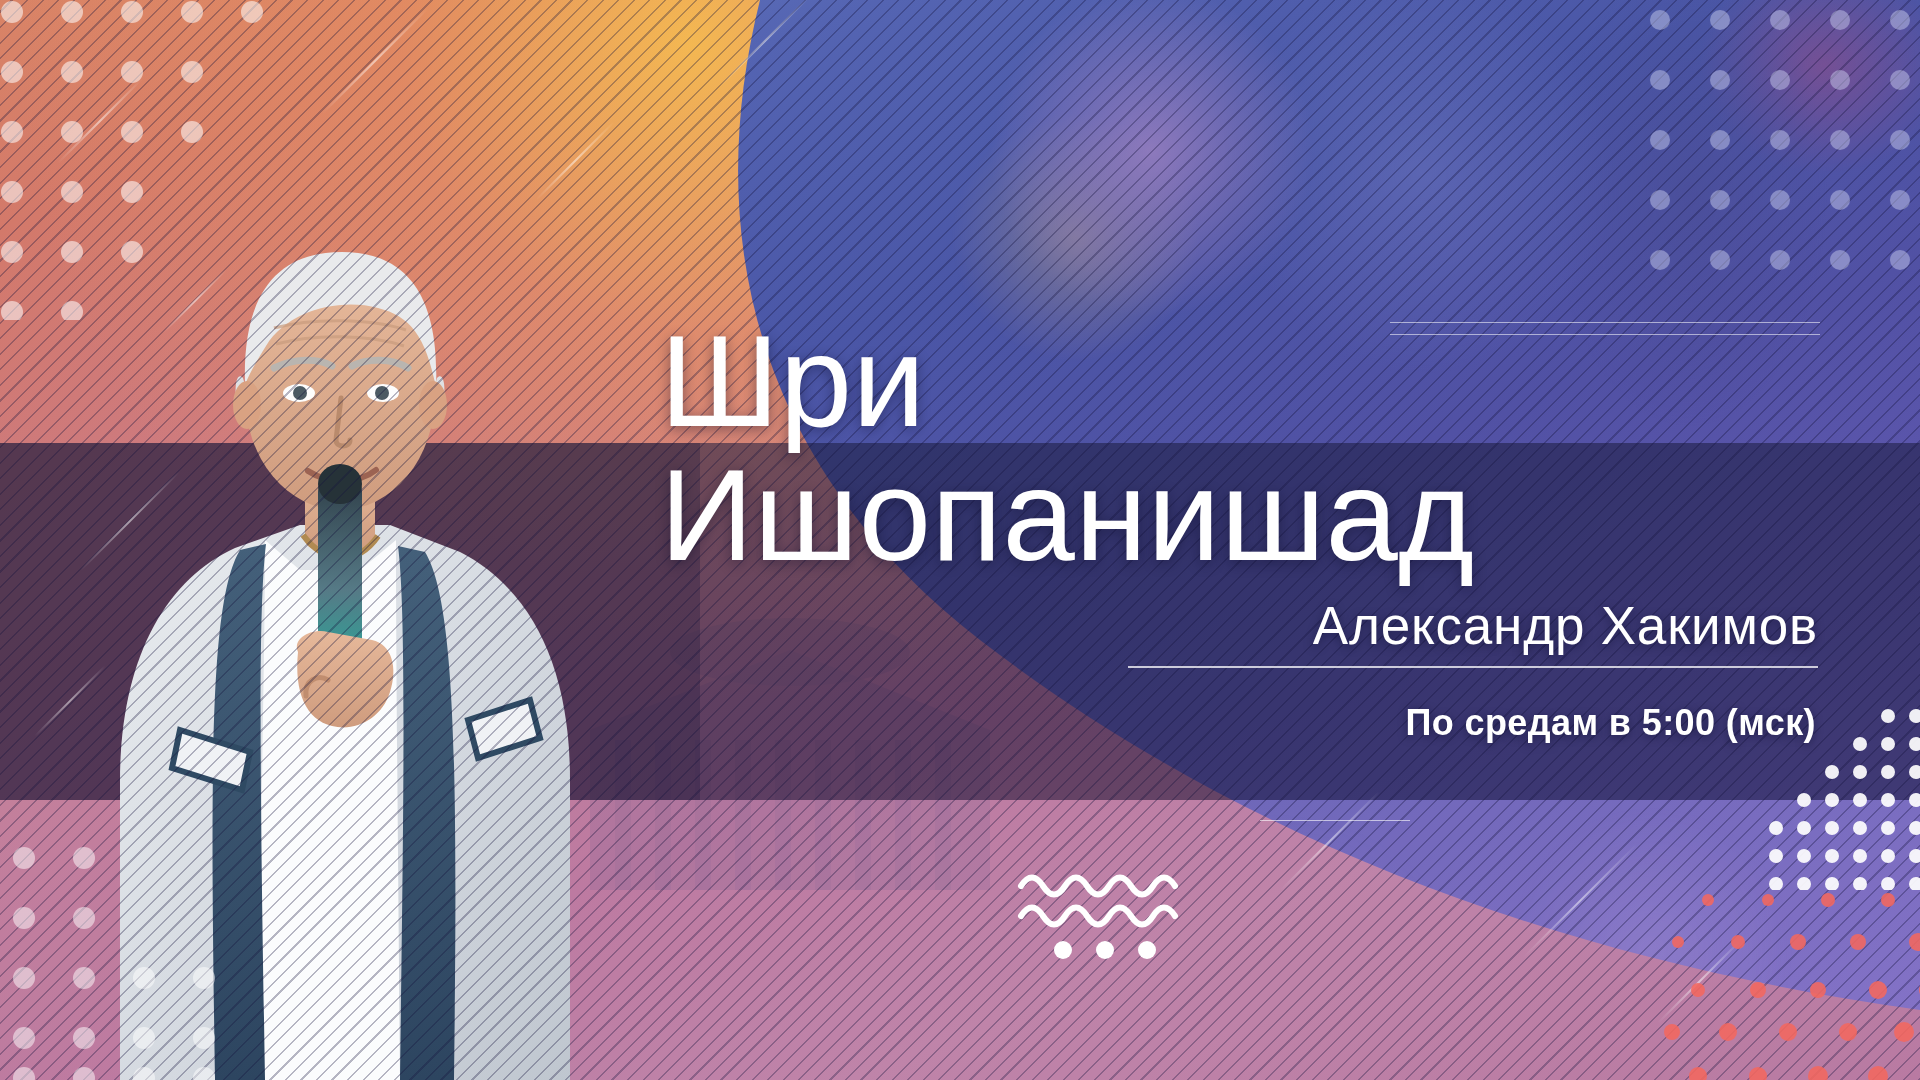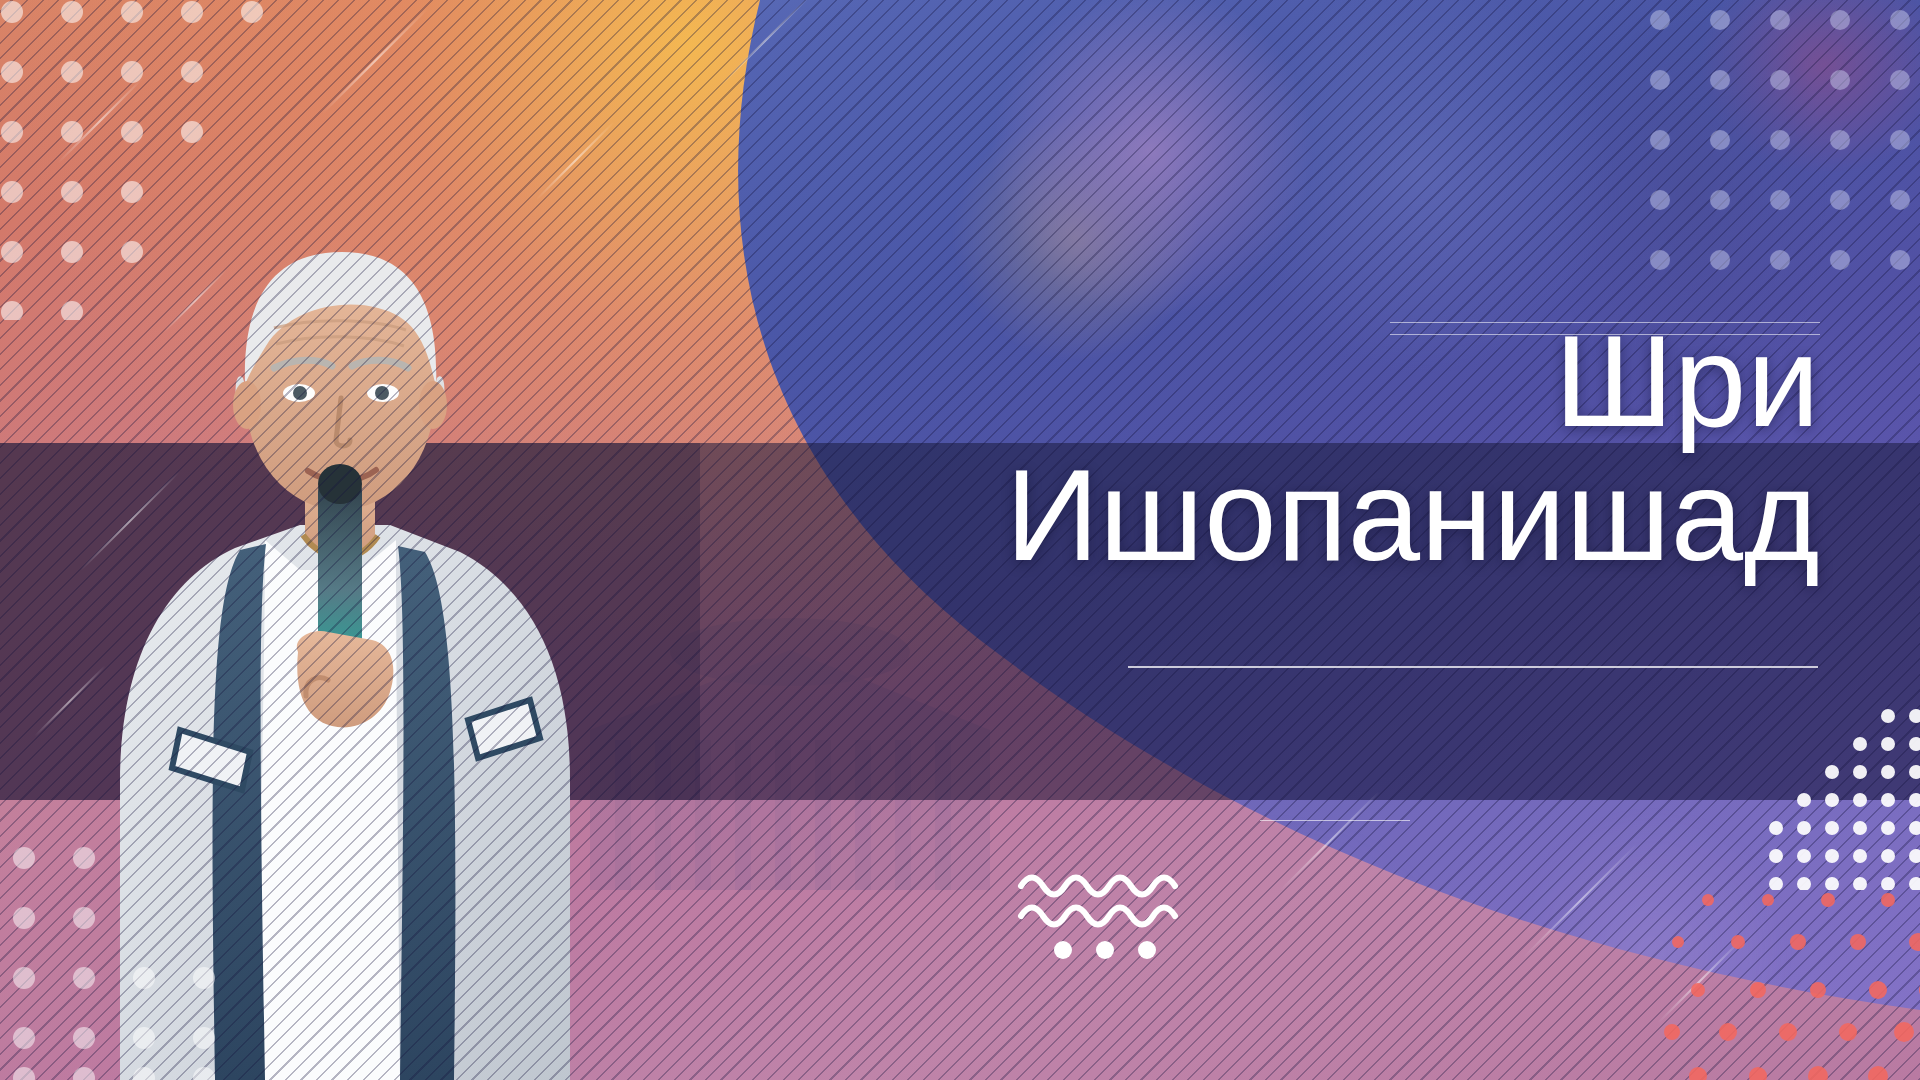--- a/index.html
+++ b/index.html
@@ -137,21 +137,21 @@
     left: 560px;
     top: 0;
     width: 1320px;
     height: 1080px;
   }
   .title {
     position: absolute;
     right: 60px;
     top: 228px;
     width: 1160px;
-    text-align: right;
+    text-align: left;
     color: #ffffff;
     font-size: 130px;
     line-height: 1.03;
     font-weight: 400;
     letter-spacing: 0.5px;
     text-shadow: 0 3px 14px rgba(10,10,40,0.45);
     white-space: nowrap;
   }
   .title .l1 { display: block; }
   .title .l2 { display: block; }
@@ -497,22 +497,24 @@
   <div class="content">
 
     <h1 class="title">
       <span class="l1">Шри</span>
       <span class="l2">Ишопанишад</span>
     </h1>
 
     <div class="title-rule a"></div>
     <div class="title-rule b"></div>
 
+    <div class="speaker">Александр Хакимов</div>
     <div class="speaker-rule"></div>
 
+    <div class="schedule">По средам в 5:00 (мск)</div>
 
     <div class="site-rule"></div>
   </div>
 
   <svg class="waves" viewBox="0 0 180 100">
     <g fill="none" stroke="#ffffff" stroke-width="6" stroke-linecap="round">
       <path d="M6 24 q11 -17 22 0 q11 17 22 0 q11 -17 22 0 q11 17 22 0 q11 -17 22 0 q11 17 22 0 q11 -17 22 0"></path>
       <path d="M6 54 q11 -17 22 0 q11 17 22 0 q11 -17 22 0 q11 17 22 0 q11 -17 22 0 q11 17 22 0 q11 -17 22 0"></path>
     </g>
     <g fill="#ffffff">

